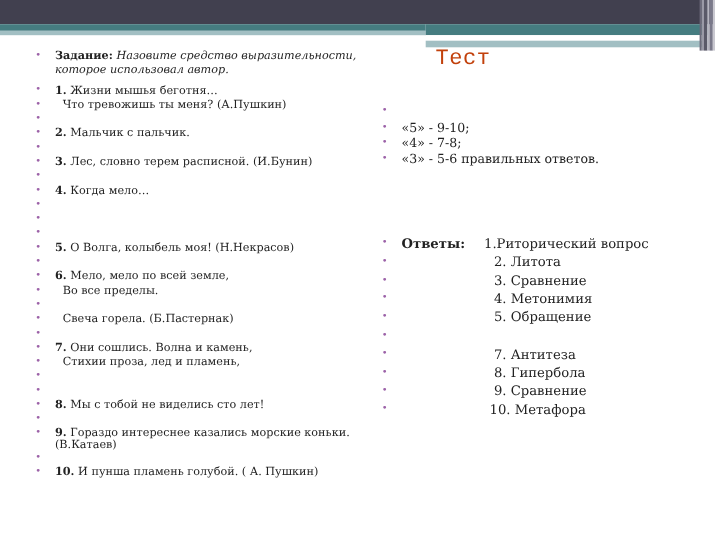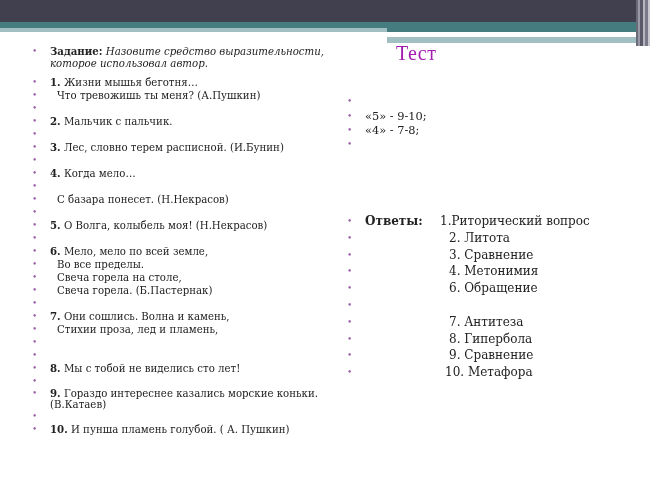--- a/index.html
+++ b/index.html
@@ -7,22 +7,22 @@
          font-family:"DejaVu Serif", serif; color:#222; }
   .band-dark { position:absolute; left:0; top:0; width:653px; height:22px; background:#41404f; }
   .band-teal-left { position:absolute; left:0; top:22px; width:387px; height:6px; background:#457c80; }
   .band-light-left { position:absolute; left:0; top:28px; width:387px; height:4px; background:#a2bfc3; }
   .band-teal-right { position:absolute; left:387px; top:22px; width:256px; height:10px; background:#457c80; }
   .band-white-line { position:absolute; left:387px; top:32px; width:256px; height:3px; background:#ffffff; }
   .band-light-right2 { position:absolute; left:387px; top:37px; width:256px; height:6px; background:#a2bfc3; }
   .vstripes { position:absolute; top:0; left:636px; width:17px; height:46px; display:flex; }
   .vstripes div { height:100%; }
 
-  .title { position:absolute; left:396px; top:42px; font-family:Liberation Serif, serif;
-           font-size:20px; color:#a21caf; letter-spacing:0.5px; }
+  .title { position:absolute; left:396px; top:42px; font-family:Liberation Mono, monospace;
+           font-size:20px; color:#c2410c; letter-spacing:0.5px; }
 
   .col { position:absolute; }
   .col-left { left:30px; top:45px; width:300px; font-size:10.2px; }
   .col-right-top { left:345px; top:95px; width:300px; font-size:11.4px; }
   .col-right-ans { left:345px; top:213px; width:300px; font-size:12px; }
 
   .li { position:relative; padding-left:20px; line-height:13px; min-height:13px; }
   .col-right-top .li { line-height:14px; min-height:14px; }
   .col-right-ans .li { line-height:16.8px; min-height:16.8px; }
   .bullet { position:absolute; left:2px; top:0; color:#9c62a8; font-size:9px; }
@@ -72,33 +72,33 @@
       <span class="bullet">•</span>
     </div>
 
   <div class="li"><span class="bullet">•</span><span class="b">3.</span> <span>Лес, словно терем расписной. (И.Бунин)</span></div>
   <div class="li">
       <span class="bullet">•</span>
     </div>
 
   <div class="li"><span class="bullet">•</span><span class="b">4.</span> <span>Когда мело…</span></div>
   <div class="li"><span class="bullet">•</span></div>
-  <div class="li"><span class="bullet">•</span><span class="ind">С базара понесет.    (Н.Некрасов)</span></div>
+  <div class="li"><span class="bullet">•</span></div>
   <div class="li">
       <span class="bullet">•</span>
     </div>
 
   <div class="li"><span class="bullet">•</span><span class="b">5.</span> <span>О Волга, колыбель моя!   (Н.Некрасов)</span></div>
   <div class="li">
       <span class="bullet">•</span>
     </div>
 
   <div class="li"><span class="bullet">•</span><span class="b">6.</span> <span>Мело, мело по всей земле,</span></div>
   <div class="li"><span class="bullet">•</span><span class="ind">Во все пределы.</span></div>
-  <div class="li"><span class="bullet">•</span><span class="ind">Свеча горела на столе,</span></div>
+  <div class="li"><span class="bullet">•</span></div>
   <div class="li"><span class="bullet">•</span><span class="ind">Свеча горела.      (Б.Пастернак)</span></div>
   <div class="li">
       <span class="bullet">•</span>
     </div>
 
   <div class="li"><span class="bullet">•</span><span class="b">7.</span> <span>Они сошлись. Волна и камень,</span></div>
   <div class="li"><span class="bullet">•</span><span class="ind">Стихии проза, лед и пламень,</span></div>
   <div class="li"><span class="bullet">•</span></div>
   <div class="li">
       <span class="bullet">•</span>
@@ -116,27 +116,27 @@
 
   <div class="li"><span class="bullet">•</span><span class="b">10.</span> <span>И пунша пламень голубой.  ( А. Пушкин)</span></div>
 </div>
 
 <div class="col col-right-top">
   <div class="li" style="line-height:12.5px;">
     <span class="bullet">•</span>
   </div>
   <div class="li"><span class="bullet">•</span><span>«5» - 9-10;</span></div>
   <div class="li"><span class="bullet">•</span><span>«4» - 7-8;</span></div>
-  <div class="li"><span class="bullet">•</span></div>
+  <div class="li"><span class="bullet">•</span><span>«3» - 5-6 правильных ответов.</span></div>
 </div>
 
 <div class="col col-right-ans">
   <div class="li"><span class="bullet">•</span><span class="b" style="display:inline-block;width:75px;">Ответы:</span><span>1.Риторический вопрос</span></div>
   <div class="li"><span class="bullet">•</span><span class="ans-ind"></span><span>2. Литота</span></div>
   <div class="li"><span class="bullet">•</span><span class="ans-ind"></span><span>3. Сравнение</span></div>
   <div class="li"><span class="bullet">•</span><span class="ans-ind"></span><span>4. Метонимия</span></div>
-  <div class="li"><span class="bullet">•</span><span class="ans-ind"></span><span>6. Обращение</span></div>
+  <div class="li"><span class="bullet">•</span><span class="ans-ind"></span><span>5. Обращение</span></div>
   <div class="li"><span class="bullet">•</span><span class="ans-ind"></span></div>
   <div class="li"><span class="bullet">•</span><span class="ans-ind"></span><span>7. Антитеза</span></div>
   <div class="li"><span class="bullet">•</span><span class="ans-ind"></span><span>8. Гипербола</span></div>
   <div class="li"><span class="bullet">•</span><span class="ans-ind"></span><span>9. Сравнение</span></div>
   <div class="li"><span class="bullet">•</span><span class="ans-ind" style="width:80px;"></span><span>10.  Метафора</span></div>
 </div>
 
 </body></html>

